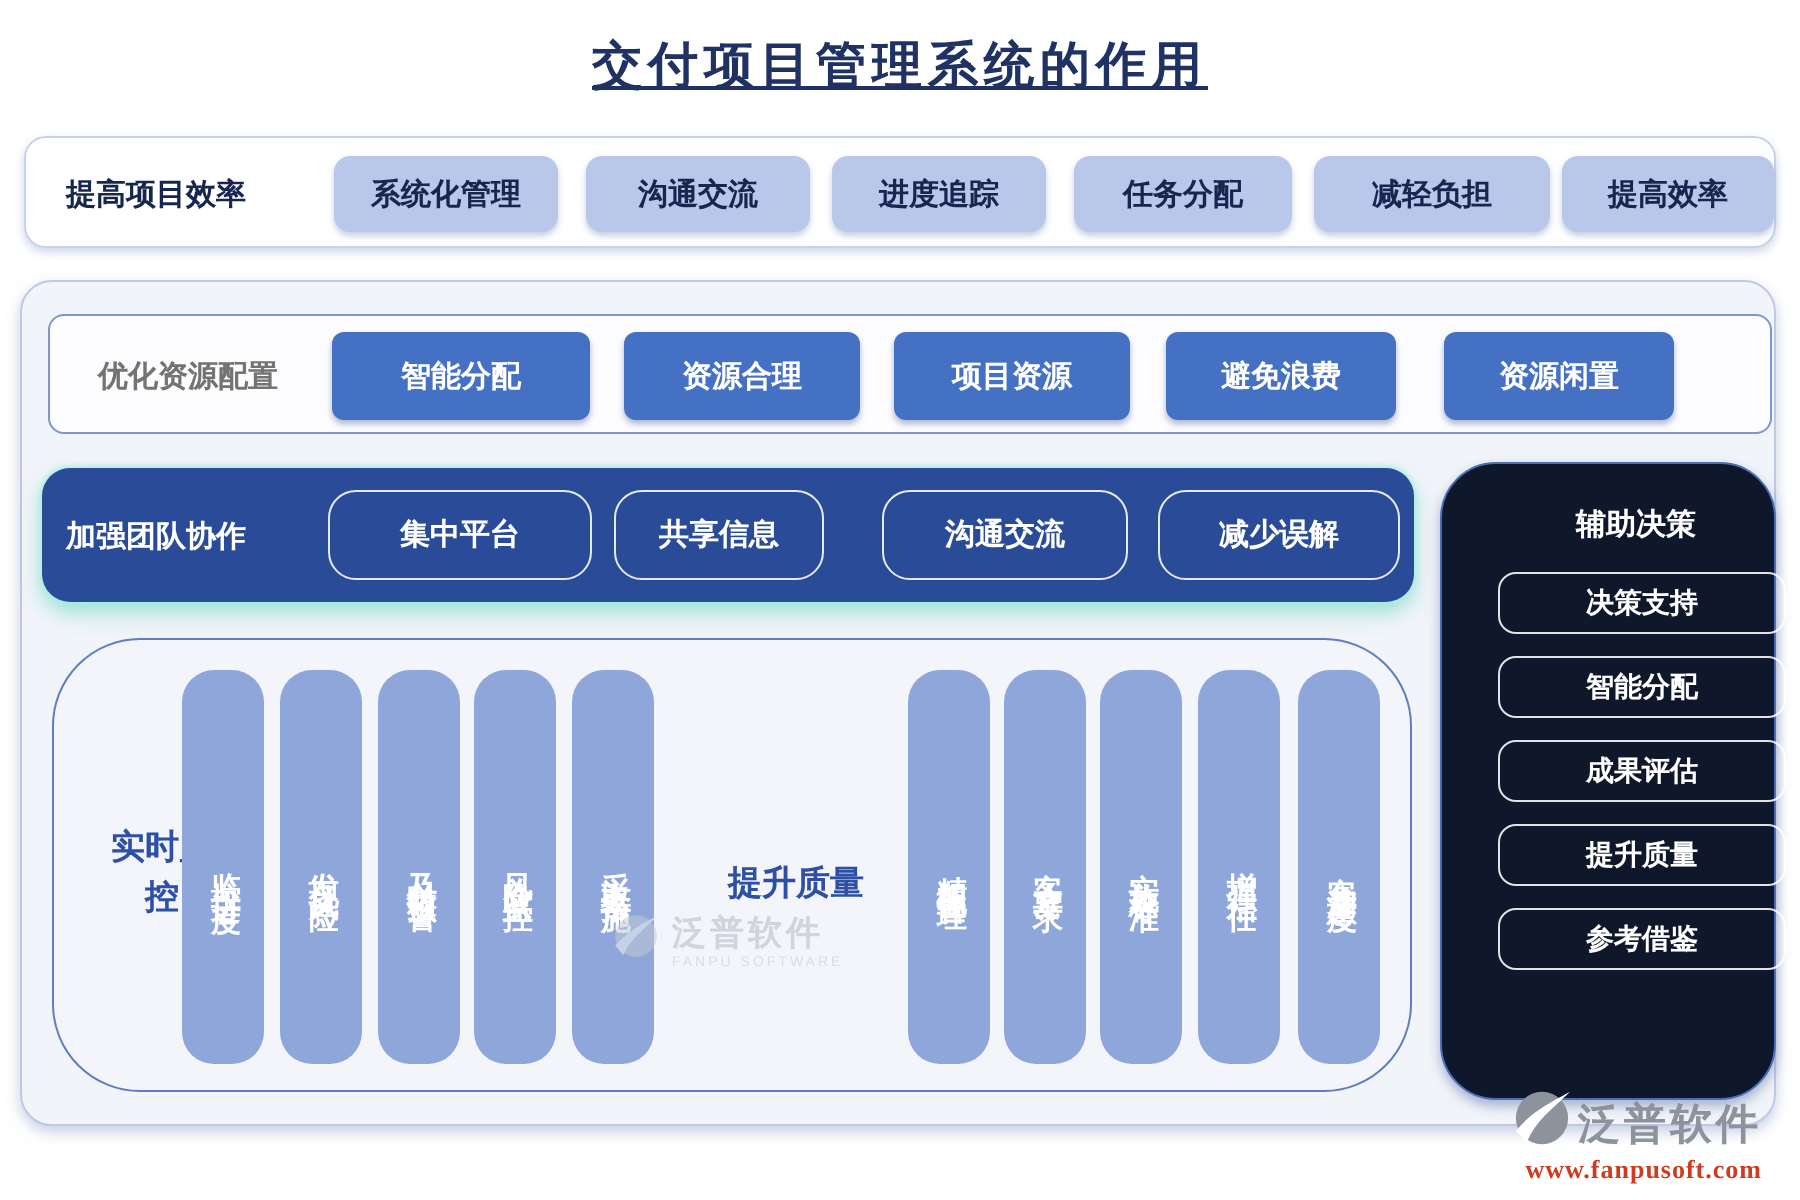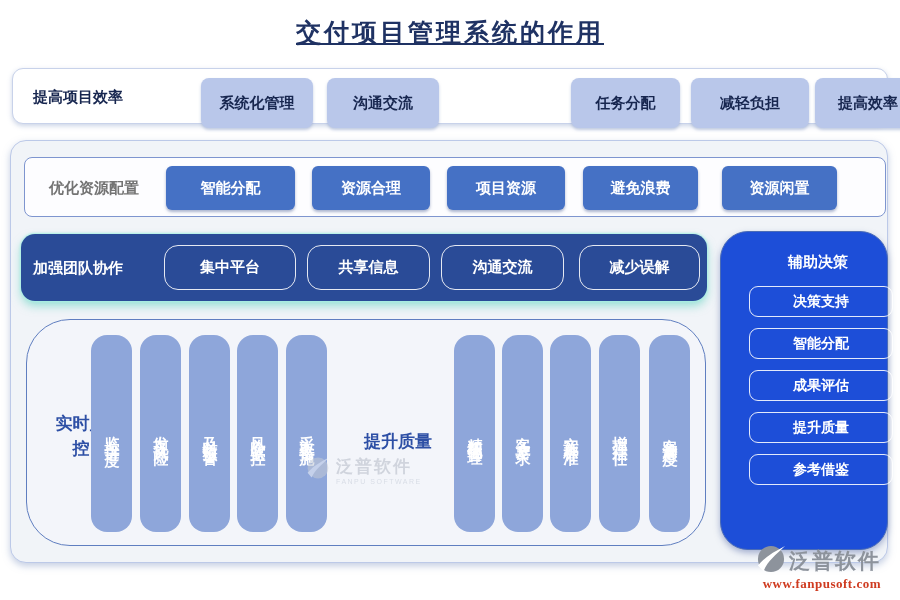--- a/index.html
+++ b/index.html
@@ -36,28 +36,27 @@
     box-shadow: 0 2px 5px rgba(140,160,200,.45);
   }
   .row1-label {
     position: absolute;
     left: 20px; top: 19px;
     font-size: 15px; font-weight: bold;
     color: #17264f;
   }
   .btn-light {
     position: absolute;
-    top: 9px; height: 50px;
+    top: 9px; height: 38px;
     background: #b9c7ea;
     border-radius: 8px;
     color: #17264f;
     font-size: 15px; font-weight: bold;
     display: flex; align-items: center; justify-content: center;
     box-shadow: 0 2px 3px rgba(140,160,200,.5);
-    margin-left: 34px;
   }
 
   
   .outer {
     position: absolute;
     left: 10px; top: 140px;
     width: 878px; height: 423px;
     background: #f1f4f8;
     border: 1.5px solid #bcc9e8;
     border-radius: 16px;
@@ -113,21 +112,21 @@
     color: #ffffff;
     font-size: 15px; font-weight: bold;
     display: flex; align-items: center; justify-content: center;
   }
 
   
   .panel {
     position: absolute;
     left: 709px; top: 90px;
     width: 168px; height: 319px;
-    background: #1d4ed8;
+    background: #0f172a;
     border: 1.5px solid #4b6cb6;
     border-radius: 28px;
     box-shadow: 0 3px 6px rgba(90,110,170,.5);
     padding-left: 28px;
   }
   .panel-label {
     margin: 21px 0 14px;
     text-align: center;
     font-size: 15px; font-weight: bold;
     color: #ffffff;
@@ -207,40 +206,41 @@
 <body>
 
 <div class="canvas">
 
   <div class="page-title">交付项目管理系统的作用</div>
 
   <div class="row1">
     <div class="row1-label">提高项目效率</div>
     <div class="btn-light" style="left:154px;width:112px;">系统化管理</div>
     <div class="btn-light" style="left:280px;width:112px;">沟通交流</div>
+    <div class="btn-light" style="left:403px;width:107px;">进度追踪</div>
     <div class="btn-light" style="left:524px;width:109px;">任务分配</div>
     <div class="btn-light" style="left:644px;width:118px;">减轻负担</div>
     <div class="btn-light" style="left:768px;width:106px;">提高效率</div>
   </div>
 
   <div class="outer">
 
     <div class="row2">
       <div class="row2-label">优化资源配置</div>
       <div class="btn-blue" style="left:141px;width:129px;">智能分配</div>
       <div class="btn-blue" style="left:287px;width:118px;">资源合理</div>
       <div class="btn-blue" style="left:422px;width:118px;">项目资源</div>
       <div class="btn-blue" style="left:558px;width:115px;">避免浪费</div>
       <div class="btn-blue" style="left:697px;width:115px;">资源闲置</div>
     </div>
 
     <div class="dark-row">
       <div class="dark-label">加强团队协作</div>
       <div class="btn-outline" style="left:143px;width:132px;">集中平台</div>
-      <div class="btn-outline" style="left:286px;width:123px;">共享信息</div>
+      <div class="btn-outline" style="left:286px;width:105px;">共享信息</div>
       <div class="btn-outline" style="left:420px;width:123px;">沟通交流</div>
       <div class="btn-outline" style="left:558px;width:121px;">减少误解</div>
     </div>
 
     <div class="panel">
       <div class="panel-label">辅助决策</div>
       <div class="panel-btn">决策支持</div>
       <div class="panel-btn">智能分配</div>
       <div class="panel-btn">成果评估</div>
       <div class="panel-btn">提升质量</div>

